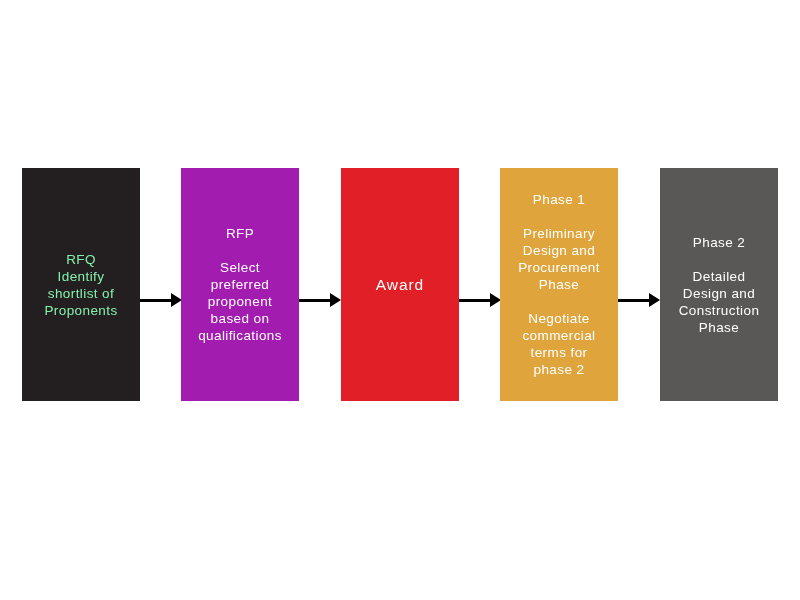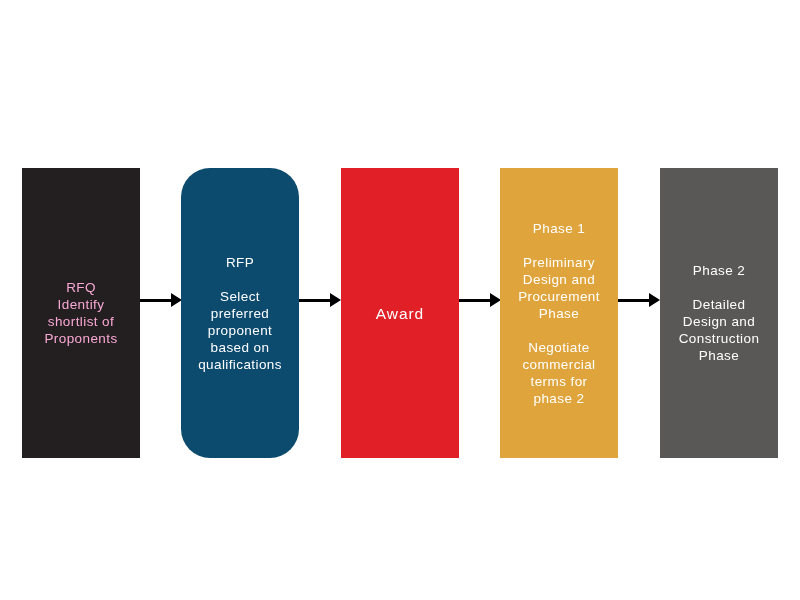--- a/index.html
+++ b/index.html
@@ -8,21 +8,21 @@
     width: 800px;
     height: 600px;
     background: #ffffff;
     overflow: hidden;
     font-family: "Liberation Sans", sans-serif;
   }
   .flow-box {
     position: absolute;
     top: 168px;
     width: 118px;
-    height: 290px;
+    height: 233px;
     display: flex;
     align-items: center;
     justify-content: center;
     text-align: center;
   }
   .flow-box .label {
     white-space: pre-line;
     font-size: 13.5px;
     line-height: 17px;
     letter-spacing: 0.03em;
@@ -66,33 +66,33 @@
   .ar-0 { left: 140px; }
   .ar-1 { left: 299px; }
   .ar-2 { left: 459px; }
   .ar-3 { left: 618px; }
 </style>
 </head>
 <body>
 
 <div class="canvas">
 
-  <div class="flow-box pos-0" style="background-color: rgb(35, 31, 32); color: #f9a8d4;">
+  <div class="flow-box pos-0" style="background-color: rgb(35, 31, 32); color: #86efac;">
     <div class="label">RFQ
 Identify
 shortlist of
 Proponents</div>
   </div>
 
   <div class="arrow ar-0">
     <div class="shaft" style="background-color: rgb(0, 0, 0);"></div>
     <div class="head" style="border-left-color: rgb(0, 0, 0);"></div>
   </div>
 
-  <div class="flow-box pos-1" style="background-color: #0c4a6e; color: rgb(255, 255, 255); border-radius: 29px;">
+  <div class="flow-box pos-1" style="background-color: #a21caf; color: rgb(255, 255, 255);">
     <div class="label">RFP
 
 Select
 preferred
 proponent
 based on
 qualifications</div>
   </div>
 
   <div class="arrow ar-1">

